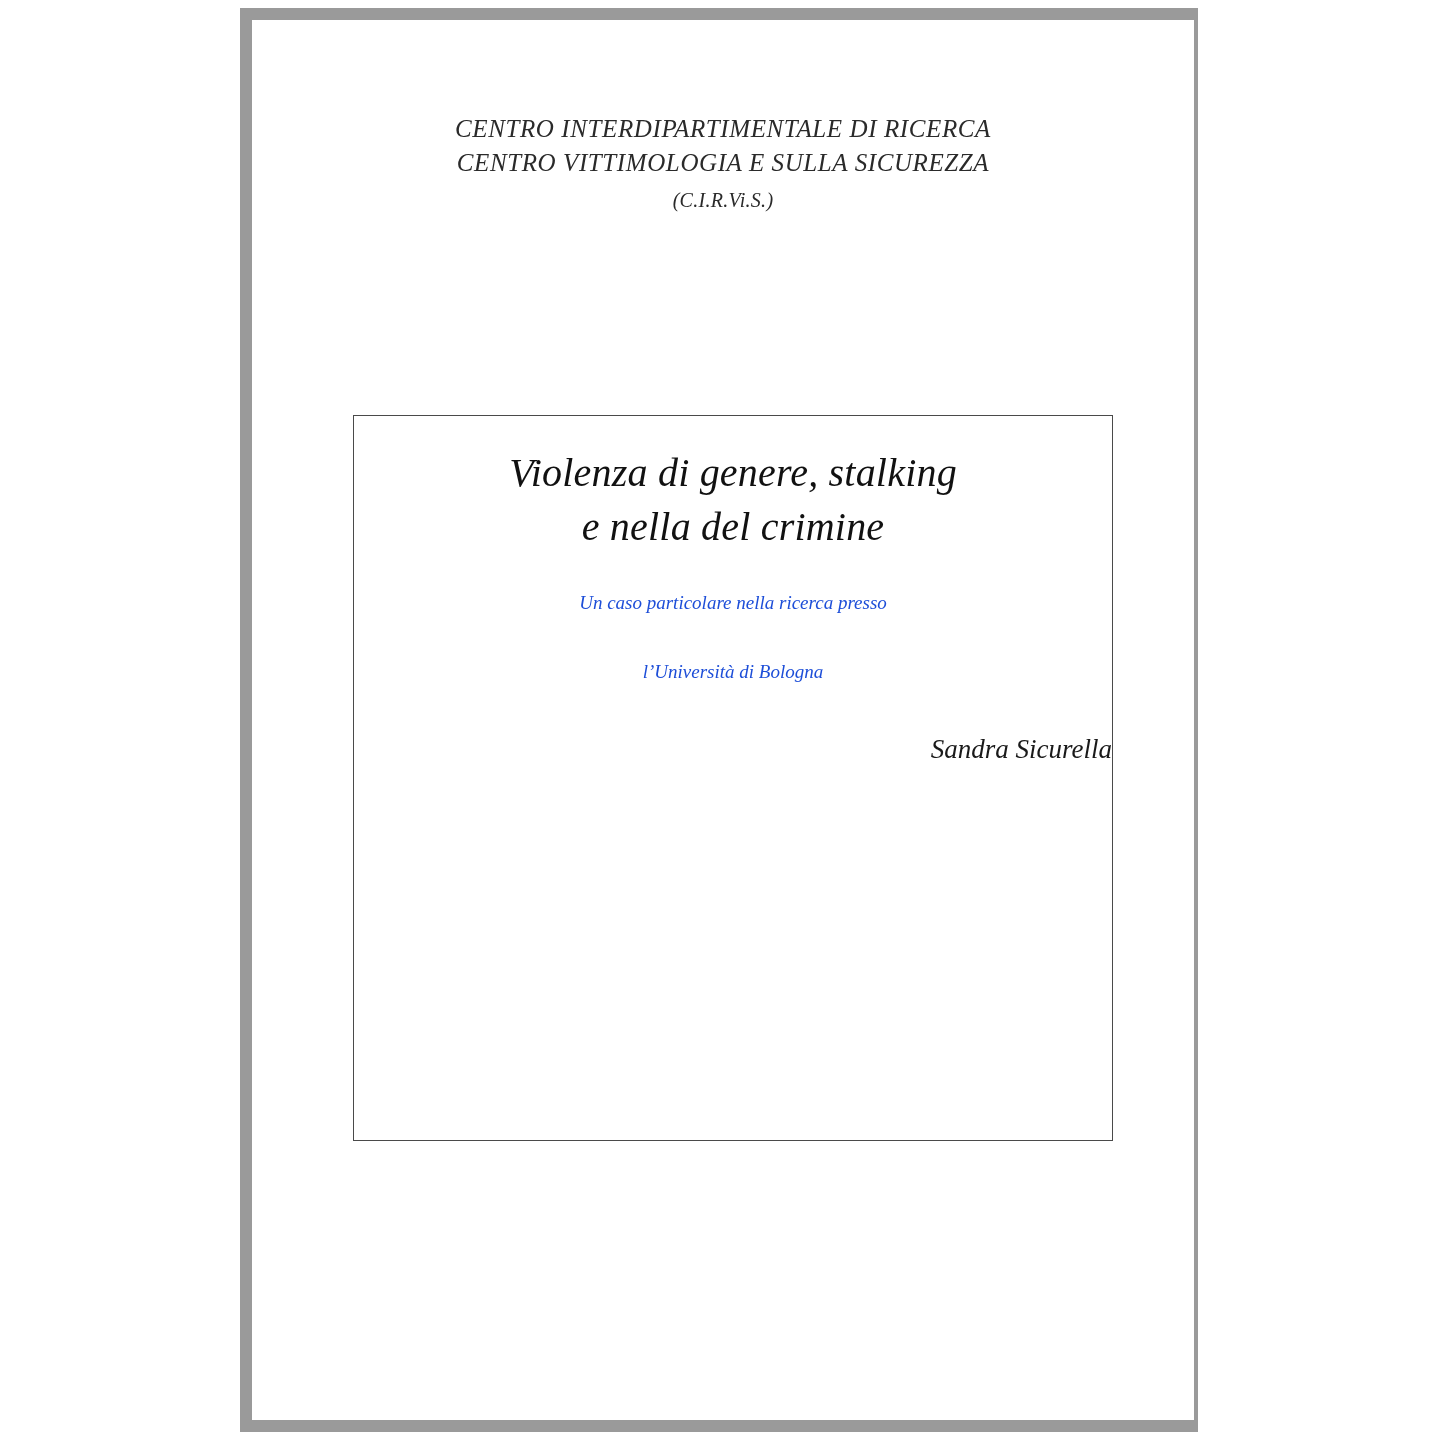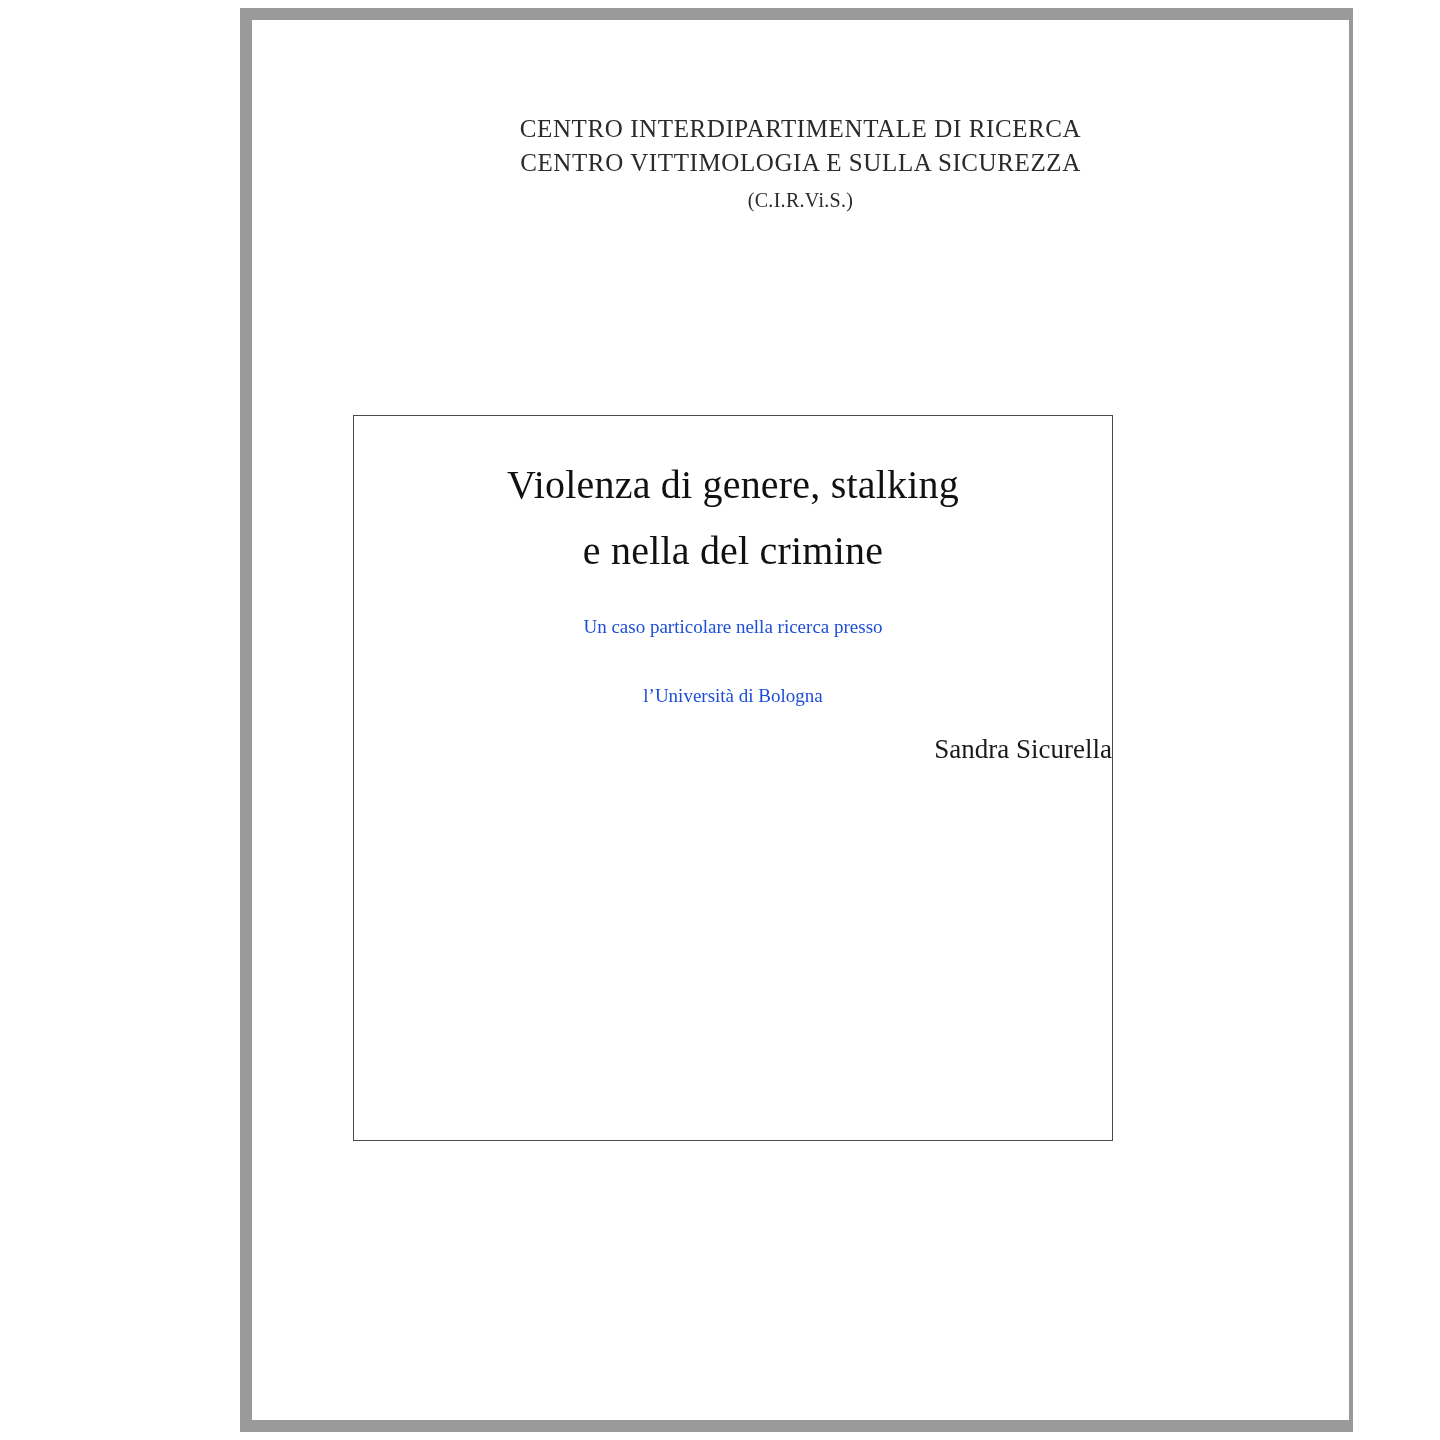--- a/index.html
+++ b/index.html
@@ -21,25 +21,26 @@
     top: 0;
     width: 1440px;
     height: 1440px;
     background: #ffffff;
   }
 
   .cover-frame {
     position: absolute;
     left: 240px;
     top: 8px;
-    width: 1113px;
+    width: 958px;
     height: 1424px;
     background: #9a9a9a;
     box-sizing: border-box;
     padding: 12px 4px 12px 12px;
+    font-style: italic;
   }
 
   .cover {
     position: relative;
     width: 100%;
     height: 100%;
     background: #ffffff;
     box-sizing: border-box;
     overflow: hidden;
   }
@@ -84,21 +85,21 @@
     right: 0;
     top: 30px;
     text-align: center;
     color: #111111;
   }
   .main-title {
     font-family: "Liberation Serif", serif;
     font-size: 40px;
     line-height: 54px;
     font-weight: normal;
-    margin: 12px;
+    margin: 0;
     letter-spacing: 0.2px;
   }
   .subtitle {
     font-family: "Liberation Serif", serif;
     font-size: 19px;
     line-height: 41px;
     margin: 28px 0 0 0;
     font-weight: normal;
     color: #1d4ed8;
   }

